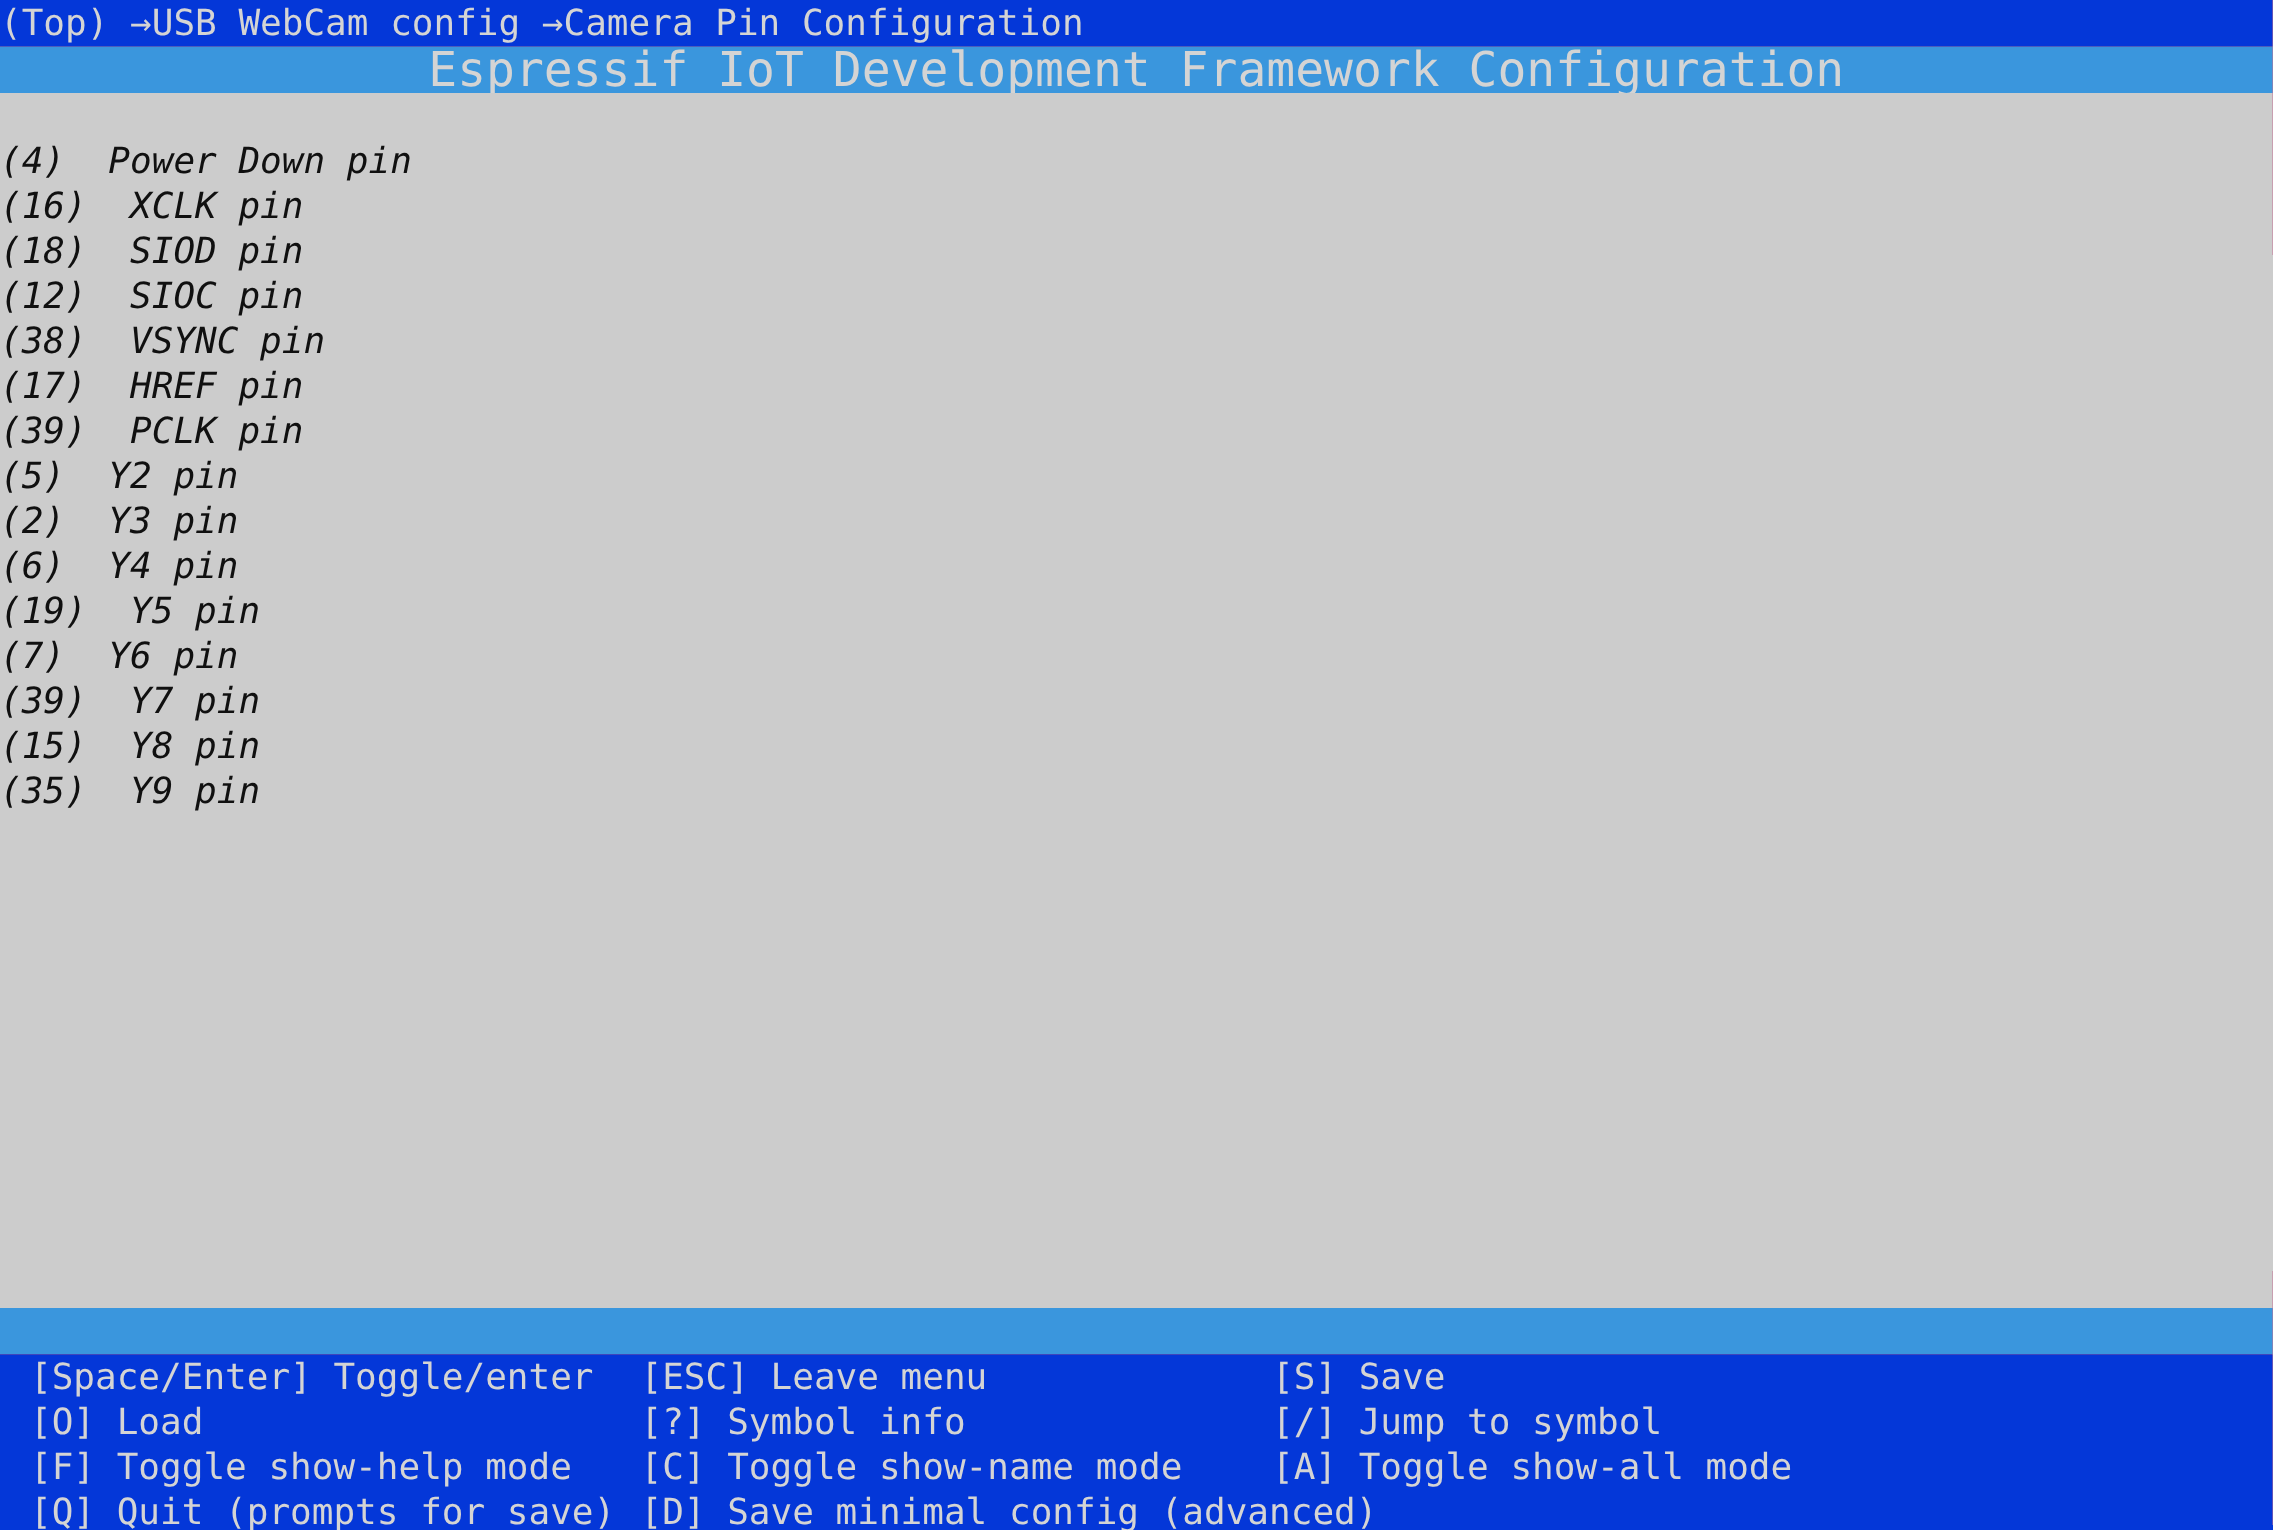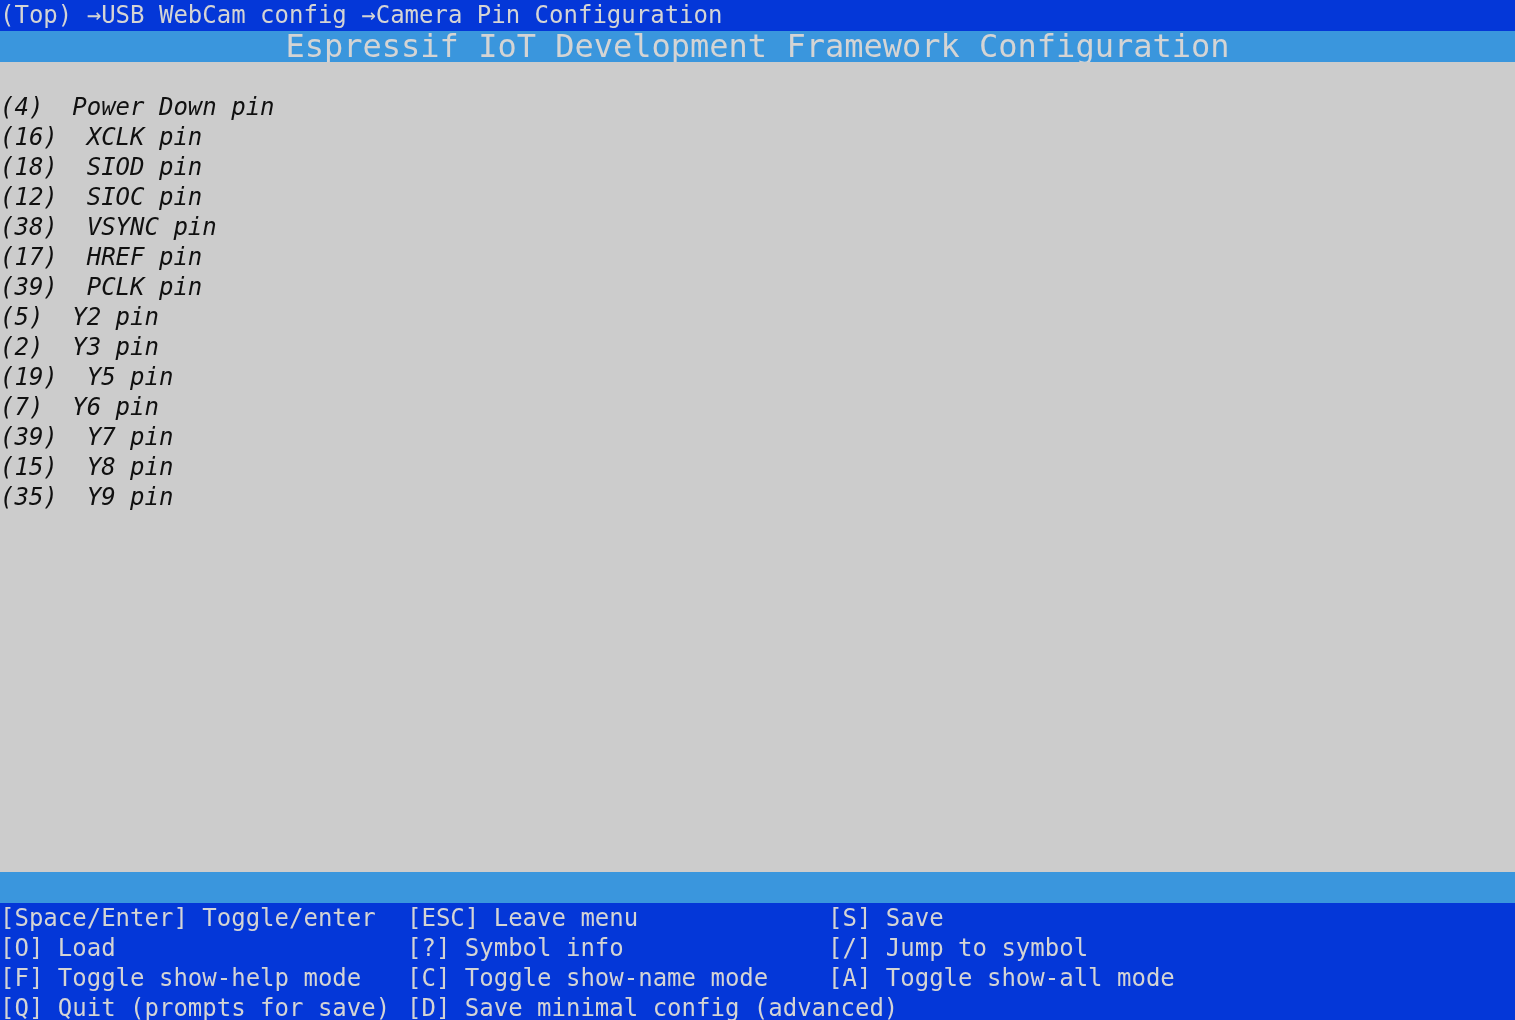--- a/index.html
+++ b/index.html
@@ -101,20 +101,21 @@
     position: relative;
     height: 30px;
     line-height: 30px;
     font-size: 24px;
     white-space: pre;
   }
   .help-col {
     position: absolute;
     top: 0;
     white-space: pre;
+    padding-left: 20px;
   }
   .help-c1 { left: 0px; }
   .help-c2 { left: 407px; }
   .help-c3 { left: 828px; text-align: right; }
 </style>
 </head>
 <body>
 
 <div class="screen">
 
@@ -129,20 +130,21 @@
   <div class="menu-list">
       <div class="menu-item">(4)  Power Down pin</div>
       <div class="menu-item">(16)  XCLK pin</div>
       <div class="menu-item">(18)  SIOD pin</div>
       <div class="menu-item">(12)  SIOC pin</div>
       <div class="menu-item">(38)  VSYNC pin</div>
       <div class="menu-item">(17)  HREF pin</div>
       <div class="menu-item">(39)  PCLK pin</div>
       <div class="menu-item">(5)  Y2 pin</div>
       <div class="menu-item">(2)  Y3 pin</div>
+      <div class="menu-item">(6)  Y4 pin</div>
       <div class="menu-item">(19)  Y5 pin</div>
       <div class="menu-item">(7)  Y6 pin</div>
       <div class="menu-item">(39)  Y7 pin</div>
       <div class="menu-item">(15)  Y8 pin</div>
       <div class="menu-item">(35)  Y9 pin</div>
     </div>
 
   <div class="status-strip"></div>
 
   <div class="help-bar">

